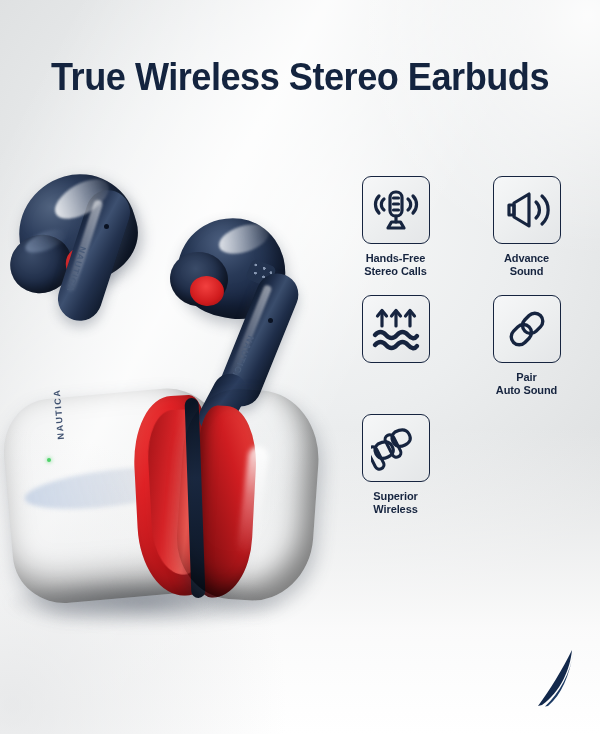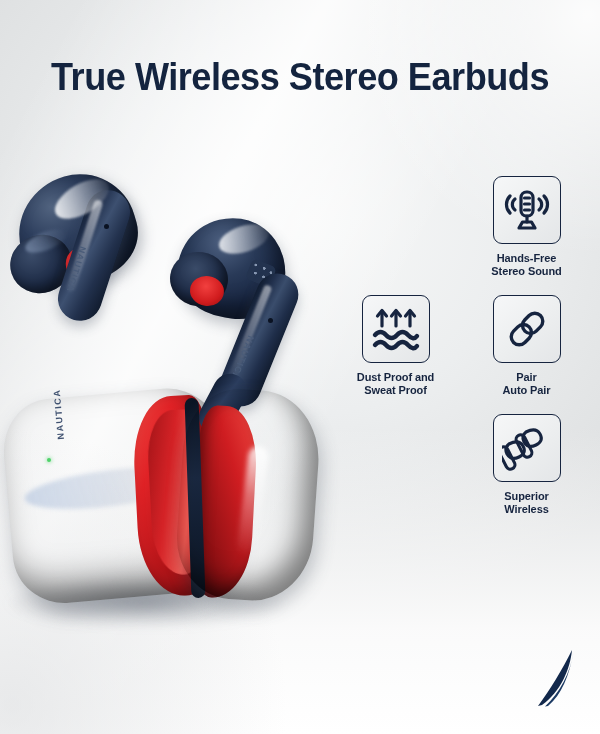--- a/index.html
+++ b/index.html
@@ -322,21 +322,21 @@
   
   #features {
     position: absolute;
     left: 330px;
     top: 176px;
     width: 262px;
     z-index: 5;
   }
   .feature-row {
     display: flex;
-    justify-content: flex-end;
+    justify-content: space-between;
   }
   .feature {
     width: 131px;
     display: flex;
     flex-direction: column;
     align-items: center;
   }
   .feature-tile {
     width: 68px;
     height: 68px;
@@ -433,24 +433,40 @@
               <path d="M17 43 L20.5 37 h9 L33 43 Z"></path>
               <path d="M13 14 a7 7 0 0 0 0 11"></path>
               <path d="M8 11 a12 12 0 0 0 0 17"></path>
               <path d="M37 14 a7 7 0 0 1 0 11"></path>
               <path d="M42 11 a12 12 0 0 1 0 17"></path>
             </svg>
           </span>
         </div>
         <div class="feature-label">
           <div>Hands-Free</div>
-          <div>Stereo Sound</div>
+          <div>Stereo Calls</div>
         </div>
       </div>
 
+      <div class="feature">
+        <div class="feature-tile">
+          <span>
+            <svg width="50" height="50" viewBox="0 0 50 50" fill="none" stroke="#16243f" stroke-width="3.2" stroke-linecap="round" stroke-linejoin="round">
+              <path d="M7 20 h5 v10 h-5 Z"></path>
+              <path d="M12 18 L27 9 v32 L12 32 Z"></path>
+              <path d="M34 17 a11 11 0 0 1 0 16"></path>
+              <path d="M40 11 a19 19 0 0 1 0 28"></path>
+            </svg>
+          </span>
+        </div>
+        <div class="feature-label">
+          <div>Advance</div>
+          <div>Sound</div>
+        </div>
+      </div>
 
     </div>
 
     <div class="feature-row row-gap-2">
 
       <div class="feature">
         <div class="feature-tile">
           <span>
             <svg width="50" height="50" viewBox="0 0 50 50" fill="none" stroke="#16243f" stroke-width="3.2" stroke-linecap="round" stroke-linejoin="round">
               <g>
@@ -459,40 +475,36 @@
                 <line x1="25" y1="22" x2="25" y2="7"></line>
                   <path d="M20.5 12 L25 6.5 L29.5 12"></path>
                 <line x1="39" y1="22" x2="39" y2="7"></line>
                   <path d="M34.5 12 L39 6.5 L43.5 12"></path>
               </g>
               <path d="M4 31 q5.5 -6 11 0 q5.5 6 11 0 q5.5 -6 11 0 q5.5 6 9 1" stroke-width="4.4"></path>
               <path d="M4 41 q5.5 -6 11 0 q5.5 6 11 0 q5.5 -6 11 0 q5.5 6 9 1" stroke-width="4.4"></path>
             </svg>
           </span>
         </div>
-        <div class="feature-label">
-          <div>Dust Proof and</div>
-          <div>Sweat Proof</div>
-        </div>
       </div>
 
       <div class="feature">
         <div class="feature-tile">
           <span>
             <svg width="50" height="50" viewBox="0 0 50 50" fill="none" stroke="#16243f" stroke-width="3.4" stroke-linecap="round" stroke-linejoin="round">
               <g transform="rotate(-45 25 25)">
                 <rect x="6" y="17" width="22" height="16" rx="8"></rect>
                 <rect x="22" y="17" width="22" height="16" rx="8"></rect>
               </g>
             </svg>
           </span>
         </div>
         <div class="feature-label">
           <div>Pair</div>
-          <div>Auto Pair</div>
+          <div>Auto Sound</div>
         </div>
       </div>
 
     </div>
 
     <div class="feature-row">
 
       <div class="feature">
         <div class="feature-tile">
           <span>

